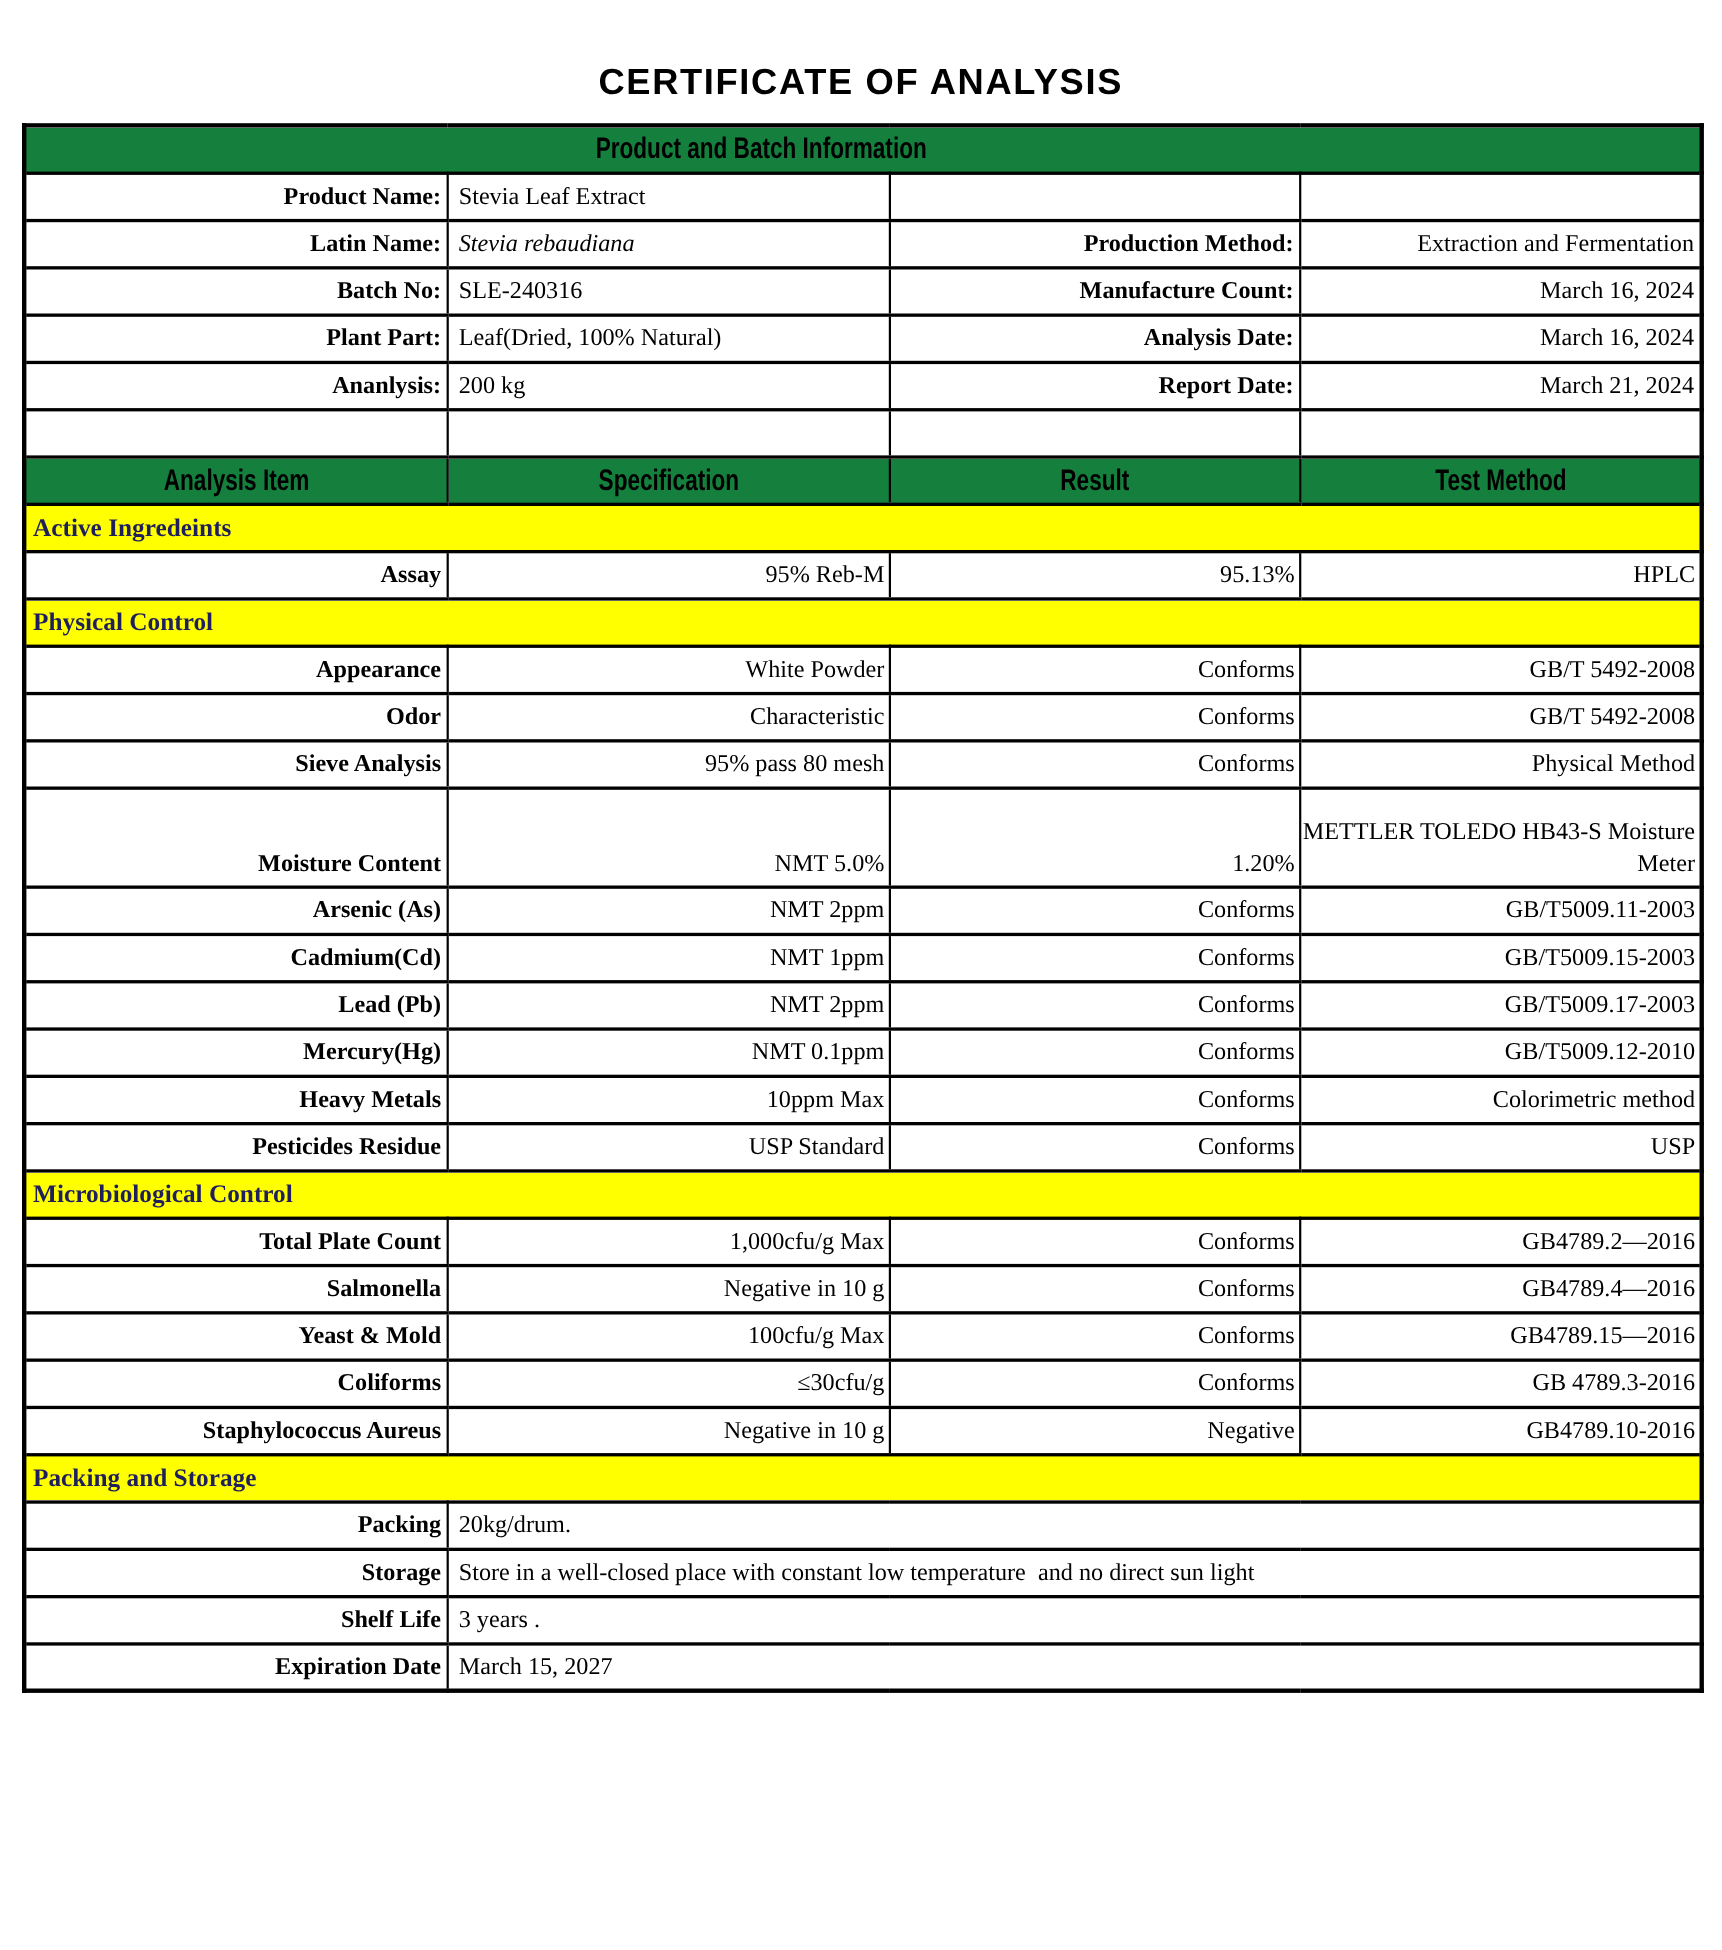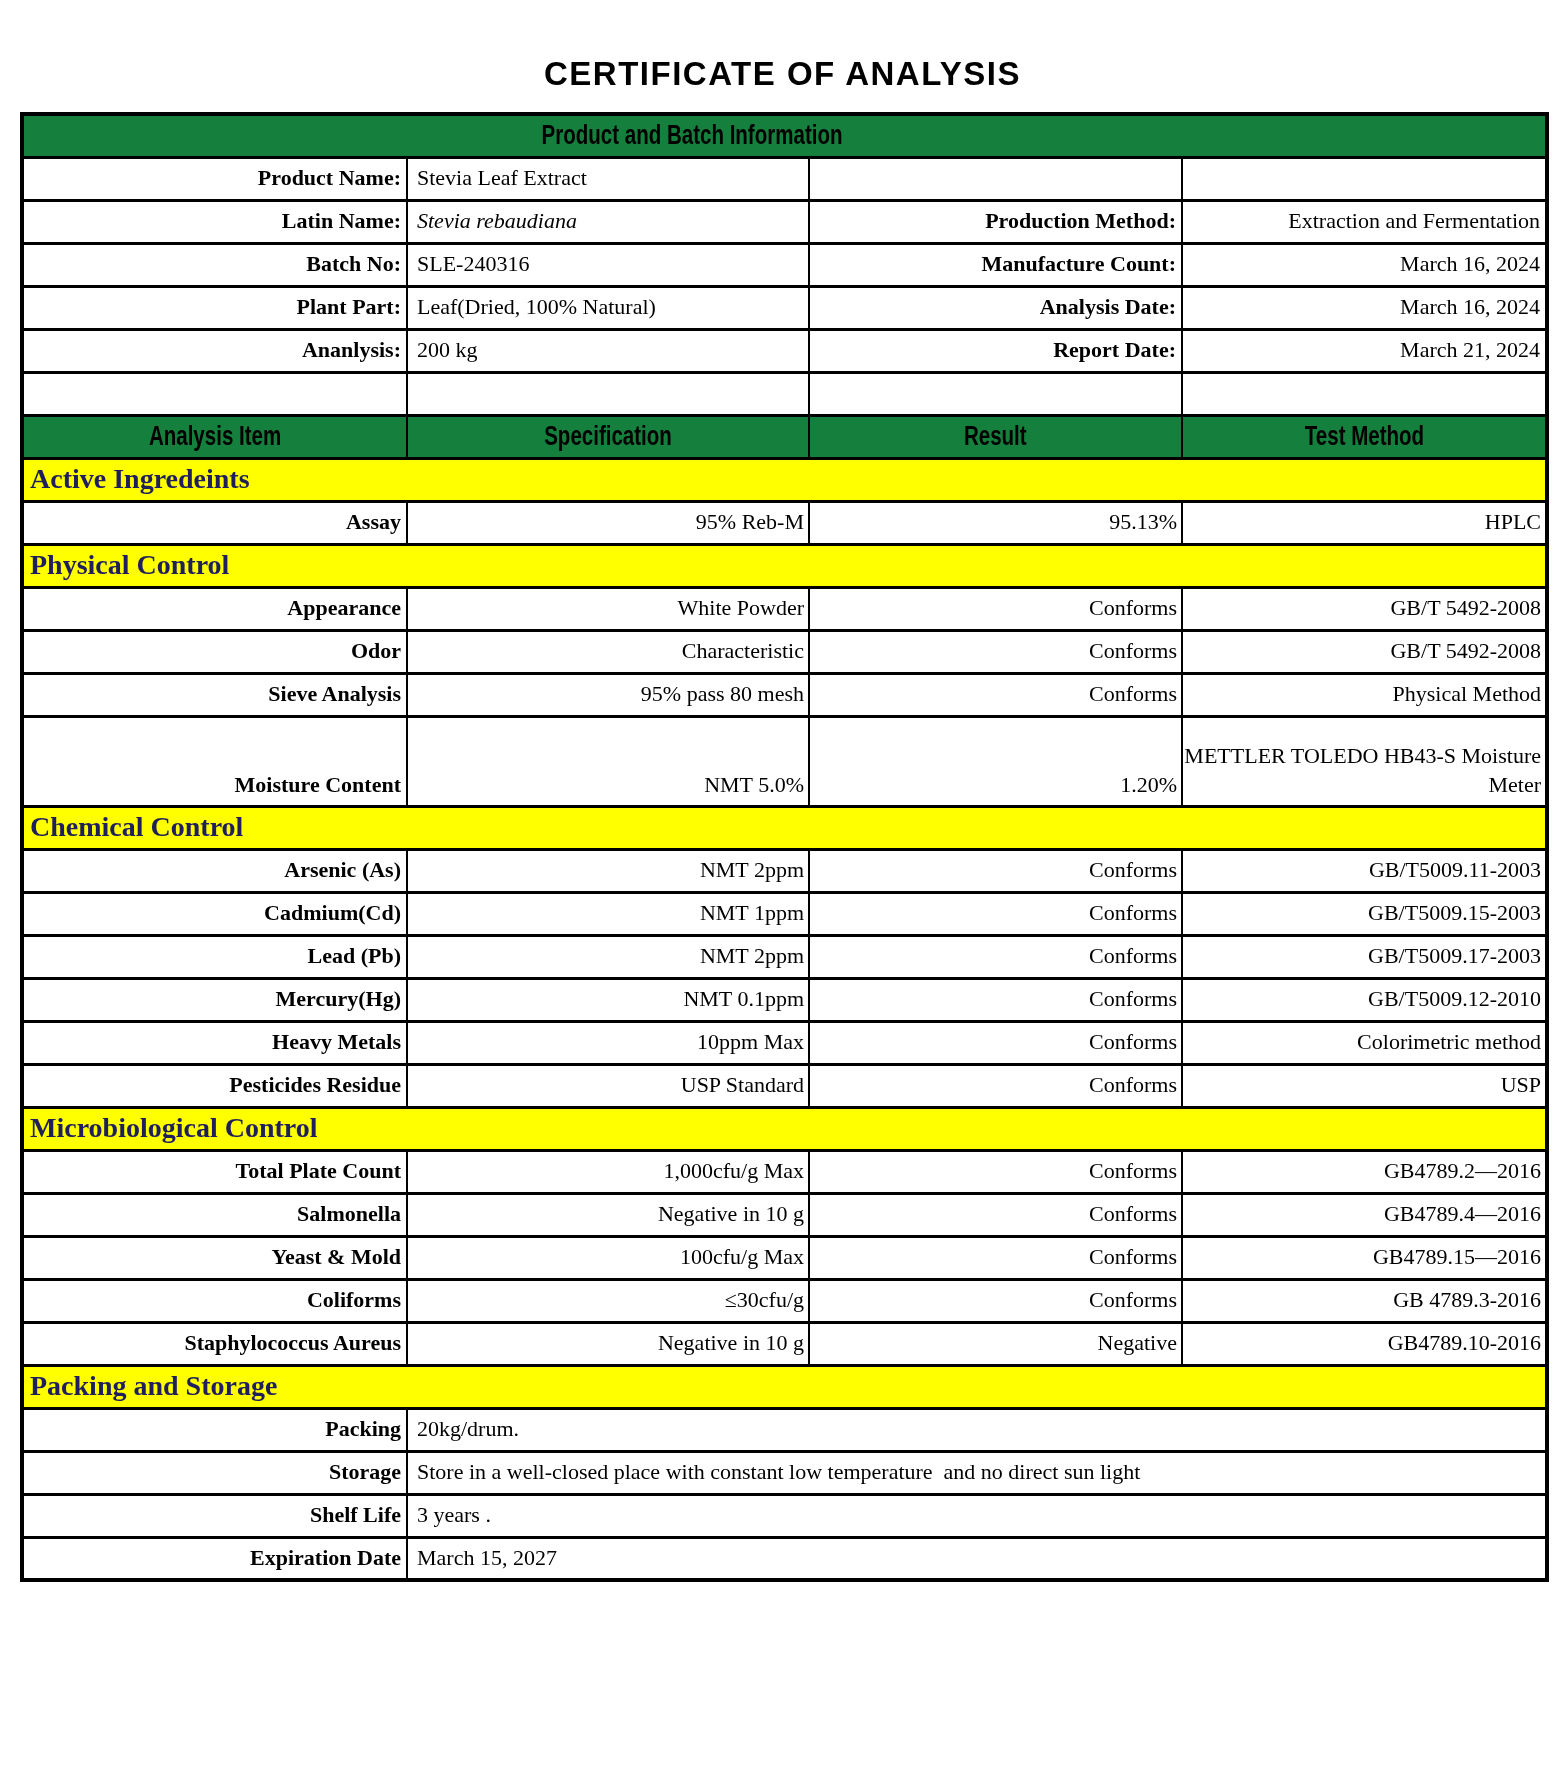--- a/index.html
+++ b/index.html
@@ -24,21 +24,21 @@
   }
   .green{background:#15803d;text-align:center;}
   .band1{padding-right:185px;}
   .condensed{
     display:inline-block;transform:scaleX(0.76);transform-origin:center;
     font-family:"Liberation Sans",sans-serif;font-weight:bold;
     font-size:27px;white-space:nowrap;letter-spacing:0px;
   }
   .section{
     background:#FFFF00;color:#1F1F5C;font-weight:bold;
-    font-size:28px;text-align:left;padding-left:6px;
+    font-size:23px;text-align:left;padding-left:6px;
   }
   .lbl{font-weight:bold;text-align:right;padding-right:5px;}
   .num{text-align:right;padding-right:4px;}
   .val{text-align:left;padding-left:9px;white-space:pre-wrap;}
   .valr{text-align:right;padding-right:5px;}
   .italic{font-style:italic;}
   tr.tall td{vertical-align:bottom;padding-bottom:5px;}
 </style>
 </head>
 <body>
@@ -135,23 +135,20 @@
       <td class="num">Physical Method</td>
     </tr>
     <tr class="tall">
       <td class="lbl">Moisture Content</td>
       <td class="num">NMT 5.0%</td>
       <td class="num">1.20%</td>
       <td class="num">METTLER TOLEDO HB43-S Moisture Meter</td>
     </tr>
 
     <tr>
-      <td colspan="4" class="section">Chemical Control</td>
-    </tr>
-    <tr>
       <td class="lbl">Arsenic (As)</td>
       <td class="num">NMT 2ppm</td>
       <td class="num">Conforms</td>
       <td class="num">GB/T5009.11-2003</td>
     </tr>
     <tr>
       <td class="lbl">Cadmium(Cd)</td>
       <td class="num">NMT 1ppm</td>
       <td class="num">Conforms</td>
       <td class="num">GB/T5009.15-2003</td>

